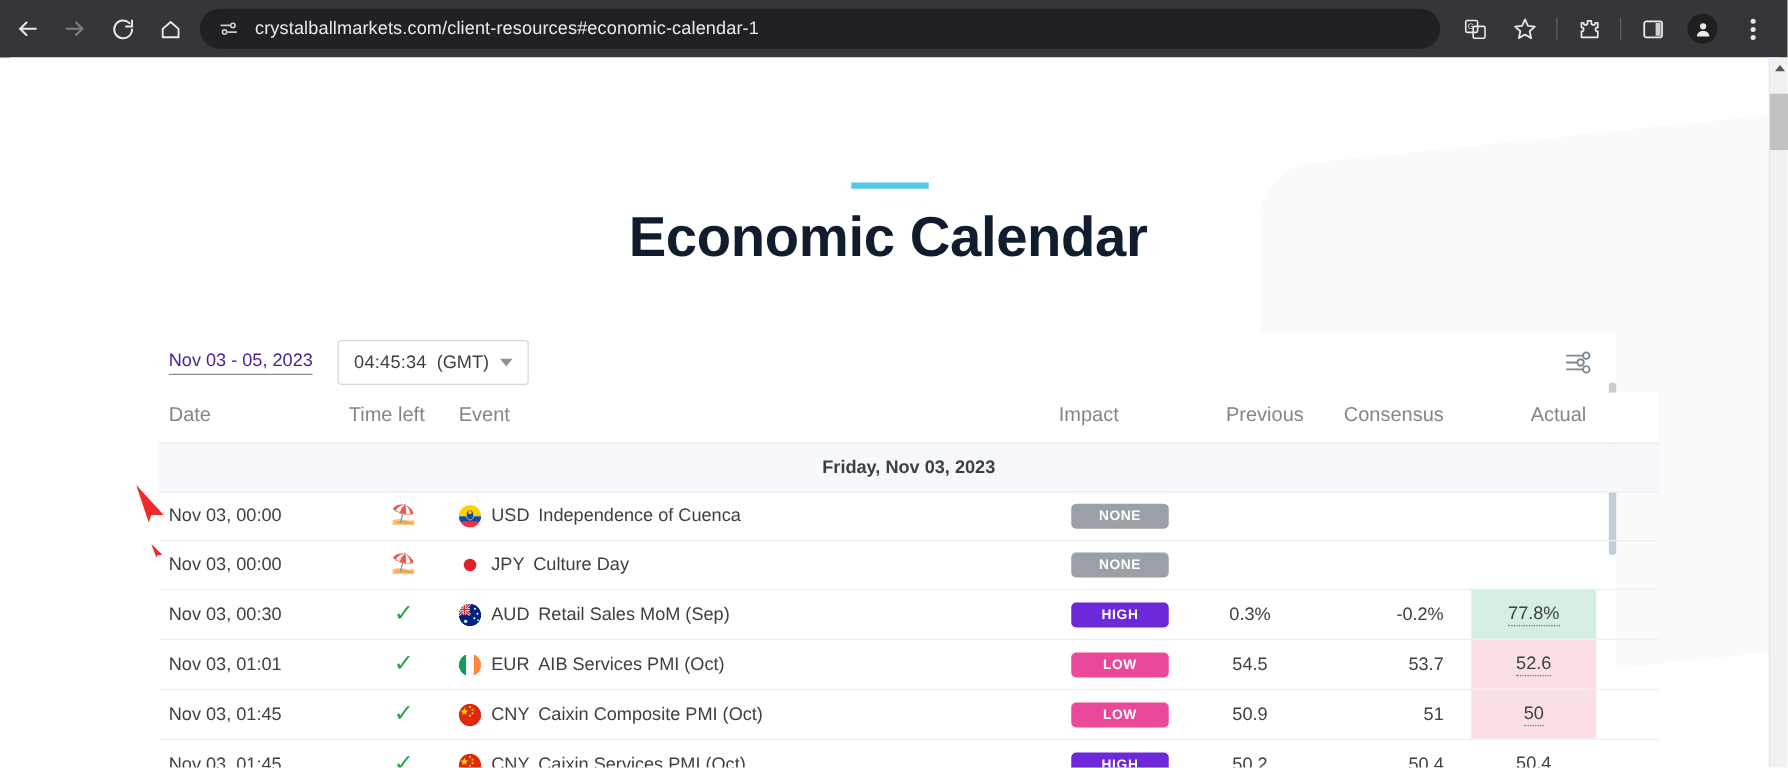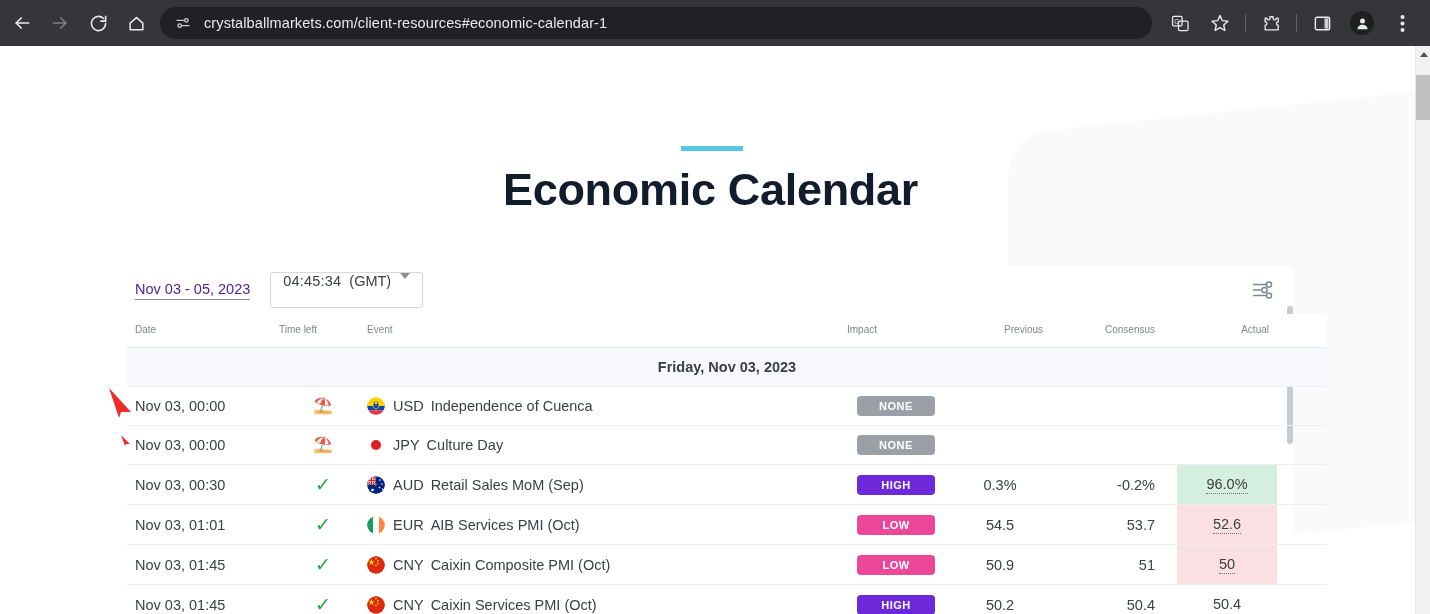--- a/index.html
+++ b/index.html
@@ -113,21 +113,21 @@
     color: #4c1d95;
     border-bottom: 1px solid #8a8d91;
     padding-bottom: 1px;
     line-height: 18px;
   }
   #tz-select {
     margin-left: 20px;
     height: 36px;
     border: 1px solid #d6d8da;
     border-radius: 3px;
-    display: flex; align-items: flex-start;
+    display: flex; align-items: center;
     padding: 0 12px;
     font-size: 14.5px;
     color: #3c4043;
     background: #fff;
   }
   #tz-select .tz-time { letter-spacing: .2px; }
   #tz-select .tz-zone { margin-left: 8px; }
   #tz-caret {
     margin-left: 9px;
     width: 0; height: 0;
@@ -161,21 +161,21 @@
     position: absolute;
     left: 0; top: 48px;
     width: 1166px;
     border-collapse: collapse;
     table-layout: fixed;
     font-size: 14.5px;
   }
   #cal-table th {
     font-weight: 400;
     color: #80868b;
-    font-size: 10px;
+    font-size: 16px;
     text-align: left;
     padding: 10px 0 12px 0;
     border-bottom: 1px solid #e8eaed;
     background: #fff;
   }
   #cal-table td {
     padding: 0;
     height: 39px;
     border-bottom: 1px solid #eceef0;
     color: #3c4043;
@@ -505,21 +505,21 @@
                     </g>
                   </svg></span>
                 <span class="ccy">AUD</span>
                 <span class="ev-name">Retail Sales MoM (Sep)</span>
               </span>
             </td>
             <td class="c-impact"><span class="impact-badge imp-high">HIGH</span></td>
             <td class="c-prev">0.3%</td>
             <td class="c-cons">-0.2%</td>
             <td class="c-act">
-              <span class="act-wrap act-beat"><span class="act-val-marked">96.0%</span></span>
+              <span class="act-wrap act-beat"><span class="act-val-marked">77.8%</span></span>
             </td>
             <td class="c-tail"></td>
           </tr>
           <tr>
             <td class="c-date">Nov 03, 01:01</td>
             <td class="c-time"><span class="tick">✓</span></td>
             <td class="c-event">
               <span class="event-cell">
                 <span class="flag"><svg viewBox="0 0 18 18">
                     <defs>

